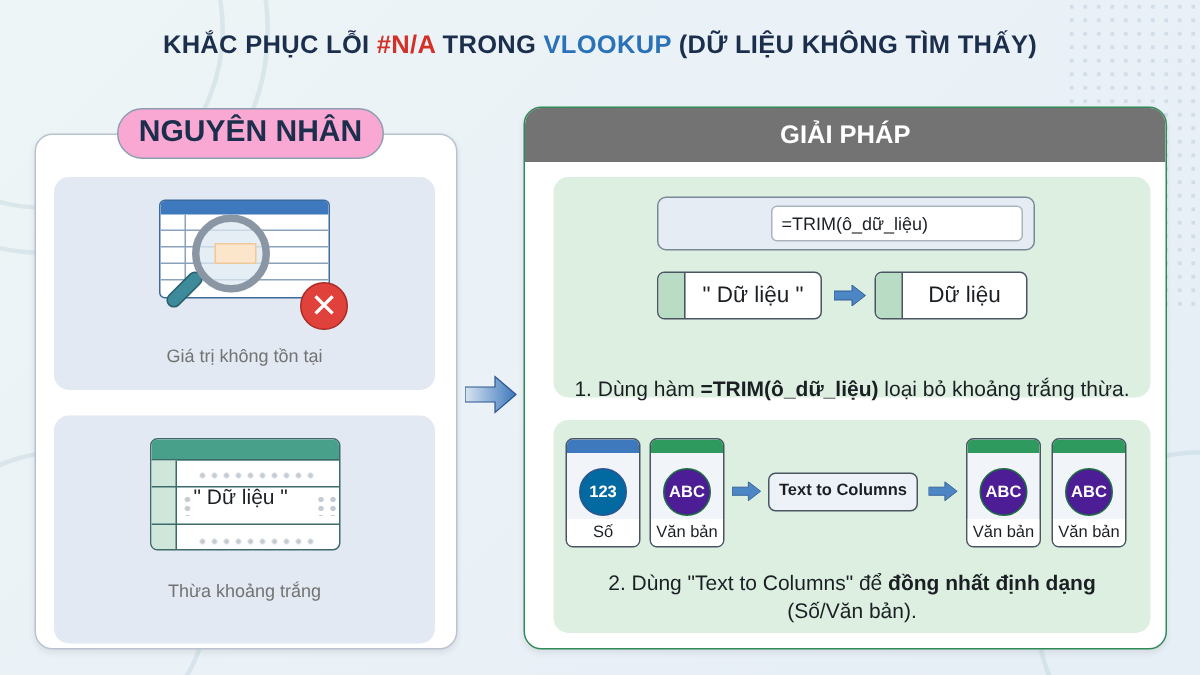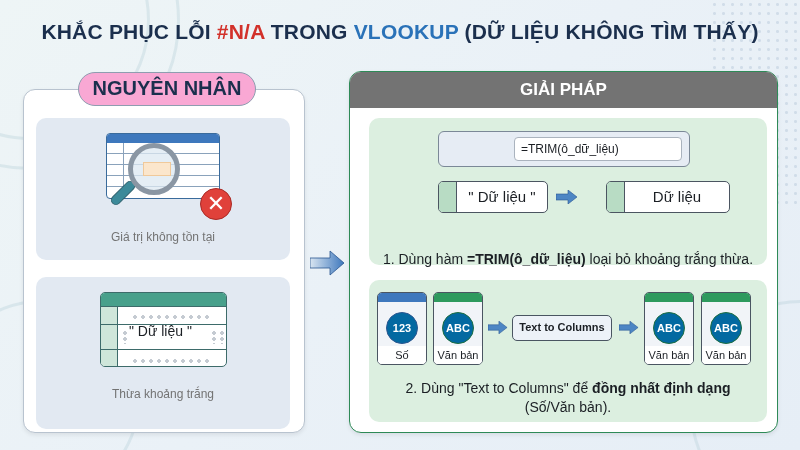--- a/index.html
+++ b/index.html
@@ -13,21 +13,21 @@
   .deco-arc {
     position: absolute; border: 3px solid rgba(180,205,215,0.35); border-radius: 50%;
   }
   .dots {
     position: absolute; right: 0; top: 0; width: 90px; height: 210px;
     background-image: radial-gradient(circle, rgba(170,190,210,0.55) 1.3px, transparent 1.6px);
     background-size: 9px 9px; opacity: 0.7;
   }
   .title {
     position: absolute; left: 0; right: 0; top: 20px; text-align: center;
-    font-weight: 700; font-size: 21px; letter-spacing: 0.2px; color: #1b2f4d;
+    font-weight: 700; font-size: 17px; letter-spacing: 0.2px; color: #1b2f4d;
   }
   .title .red { color: #d2312a; }
   .title .blue { color: #2a72b8; }
 
   
   .left-panel {
     position: absolute; left: 23px; top: 89px; width: 282px; height: 344px;
     background: #fff; border: 1.5px solid #b8c3cf; border-radius: 12px;
     box-shadow: 0 2px 4px rgba(0,0,0,0.08);
   }
@@ -118,41 +118,41 @@
     border: 1px solid #aab3be; border-radius: 4px; font-size: 12px; line-height: 22px; padding-left: 6px; color: #1b1f24;
   }
 
   .cell {
     position: absolute; top: 181px; height: 32px; background: #fff; border: 1.5px solid #4b5561;
     border-radius: 5px; overflow: hidden;
   }
   .cell .side { position: absolute; left: 0; top: 0; bottom: 0; width: 18px; background: #b8dcc4; border-right: 1.5px solid #4b5561; }
   .cell .txt { position: absolute; left: 18px; right: 0; top: 0; bottom: 0; text-align: center; line-height: 29px; font-size: 15px; color: #1b1f24; }
   .cellA { left: 438px; width: 110px; }
-  .cellB { left: 606px; width: 124px; }
+  .cellB { left: 583px; width: 102px; }
   .sm-arrow { position: absolute; }
 
   .sol-text {
     position: absolute; left: 369px; width: 398px; text-align: center; font-size: 14px; color: #1b1f24;
   }
 
   .typecard {
     position: absolute; top: 292px; width: 50px; height: 73px; background: #f1f4f8;
     border: 1.5px solid #4a5562; border-radius: 5px; overflow: hidden;
   }
   .typecard .hdr { height: 9px; }
   .typecard .circle {
     position: absolute; left: 8px; top: 19px; width: 32px; height: 32px; border-radius: 50%;
     color: #fff; text-align: center; line-height: 30px; font-size: 11px; font-weight: 700;
   }
   .typecard .lbl { position: absolute; left: 0; right: 0; bottom: 0; height: 18px; background: #fff; text-align: center; font-size: 11px; line-height: 18px; color: #1b1f24; }
   .blue .hdr { background: #3e78bd; }
   .blue .circle { background: #0369a1; border: 1.5px solid #2a5690; }
   .green .hdr { background: #2e9a5e; }
-  .green .circle { background: #0369a1; border: 1.5px solid #1d6e41; }
+  .green .circle { background: #4c1d95; border: 1.5px solid #1d6e41; }
 
   .ttc {
     position: absolute; left: 512px; top: 315px; width: 100px; height: 26px; background: #edf2f8;
     border: 1.5px solid #4a5562; border-radius: 5px; text-align: center; line-height: 23px; font-size: 11px; font-weight: 700; color: #1b1f24;
   }
 </style>
 </head>
 <body>
 
 <div class="deco-arc" style="left:-120px;top:-130px;width:300px;height:300px;"></div>

